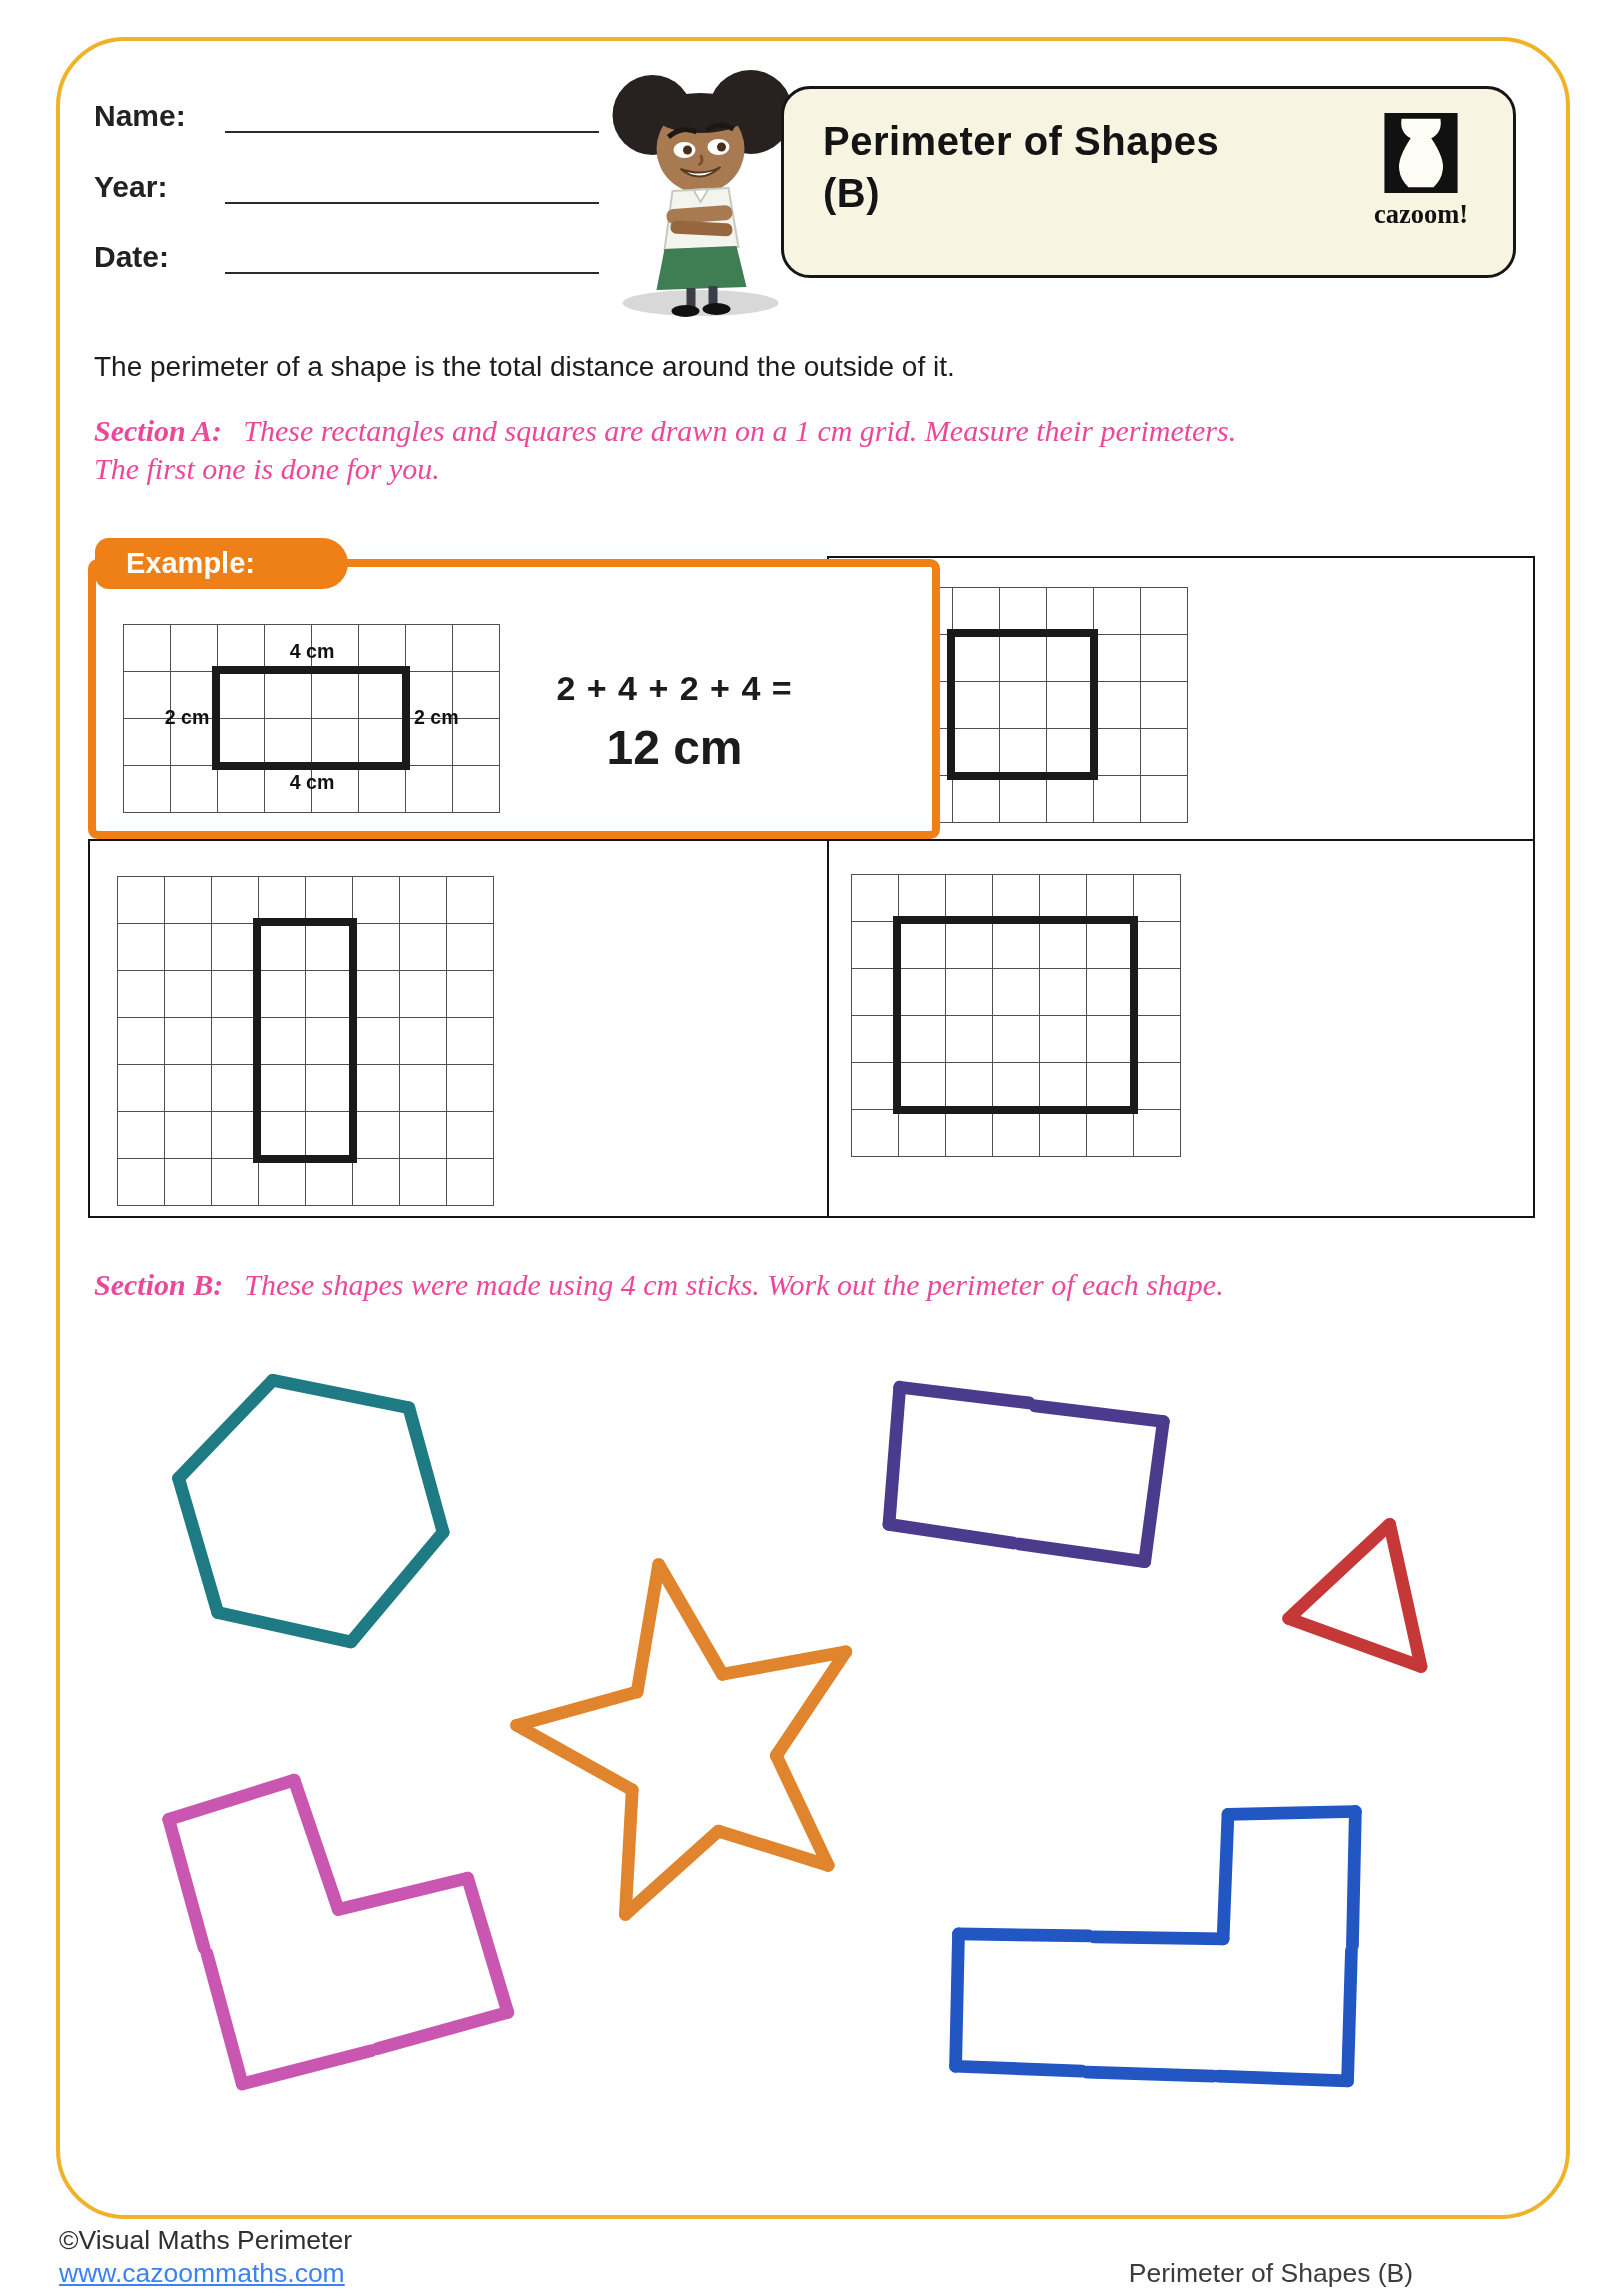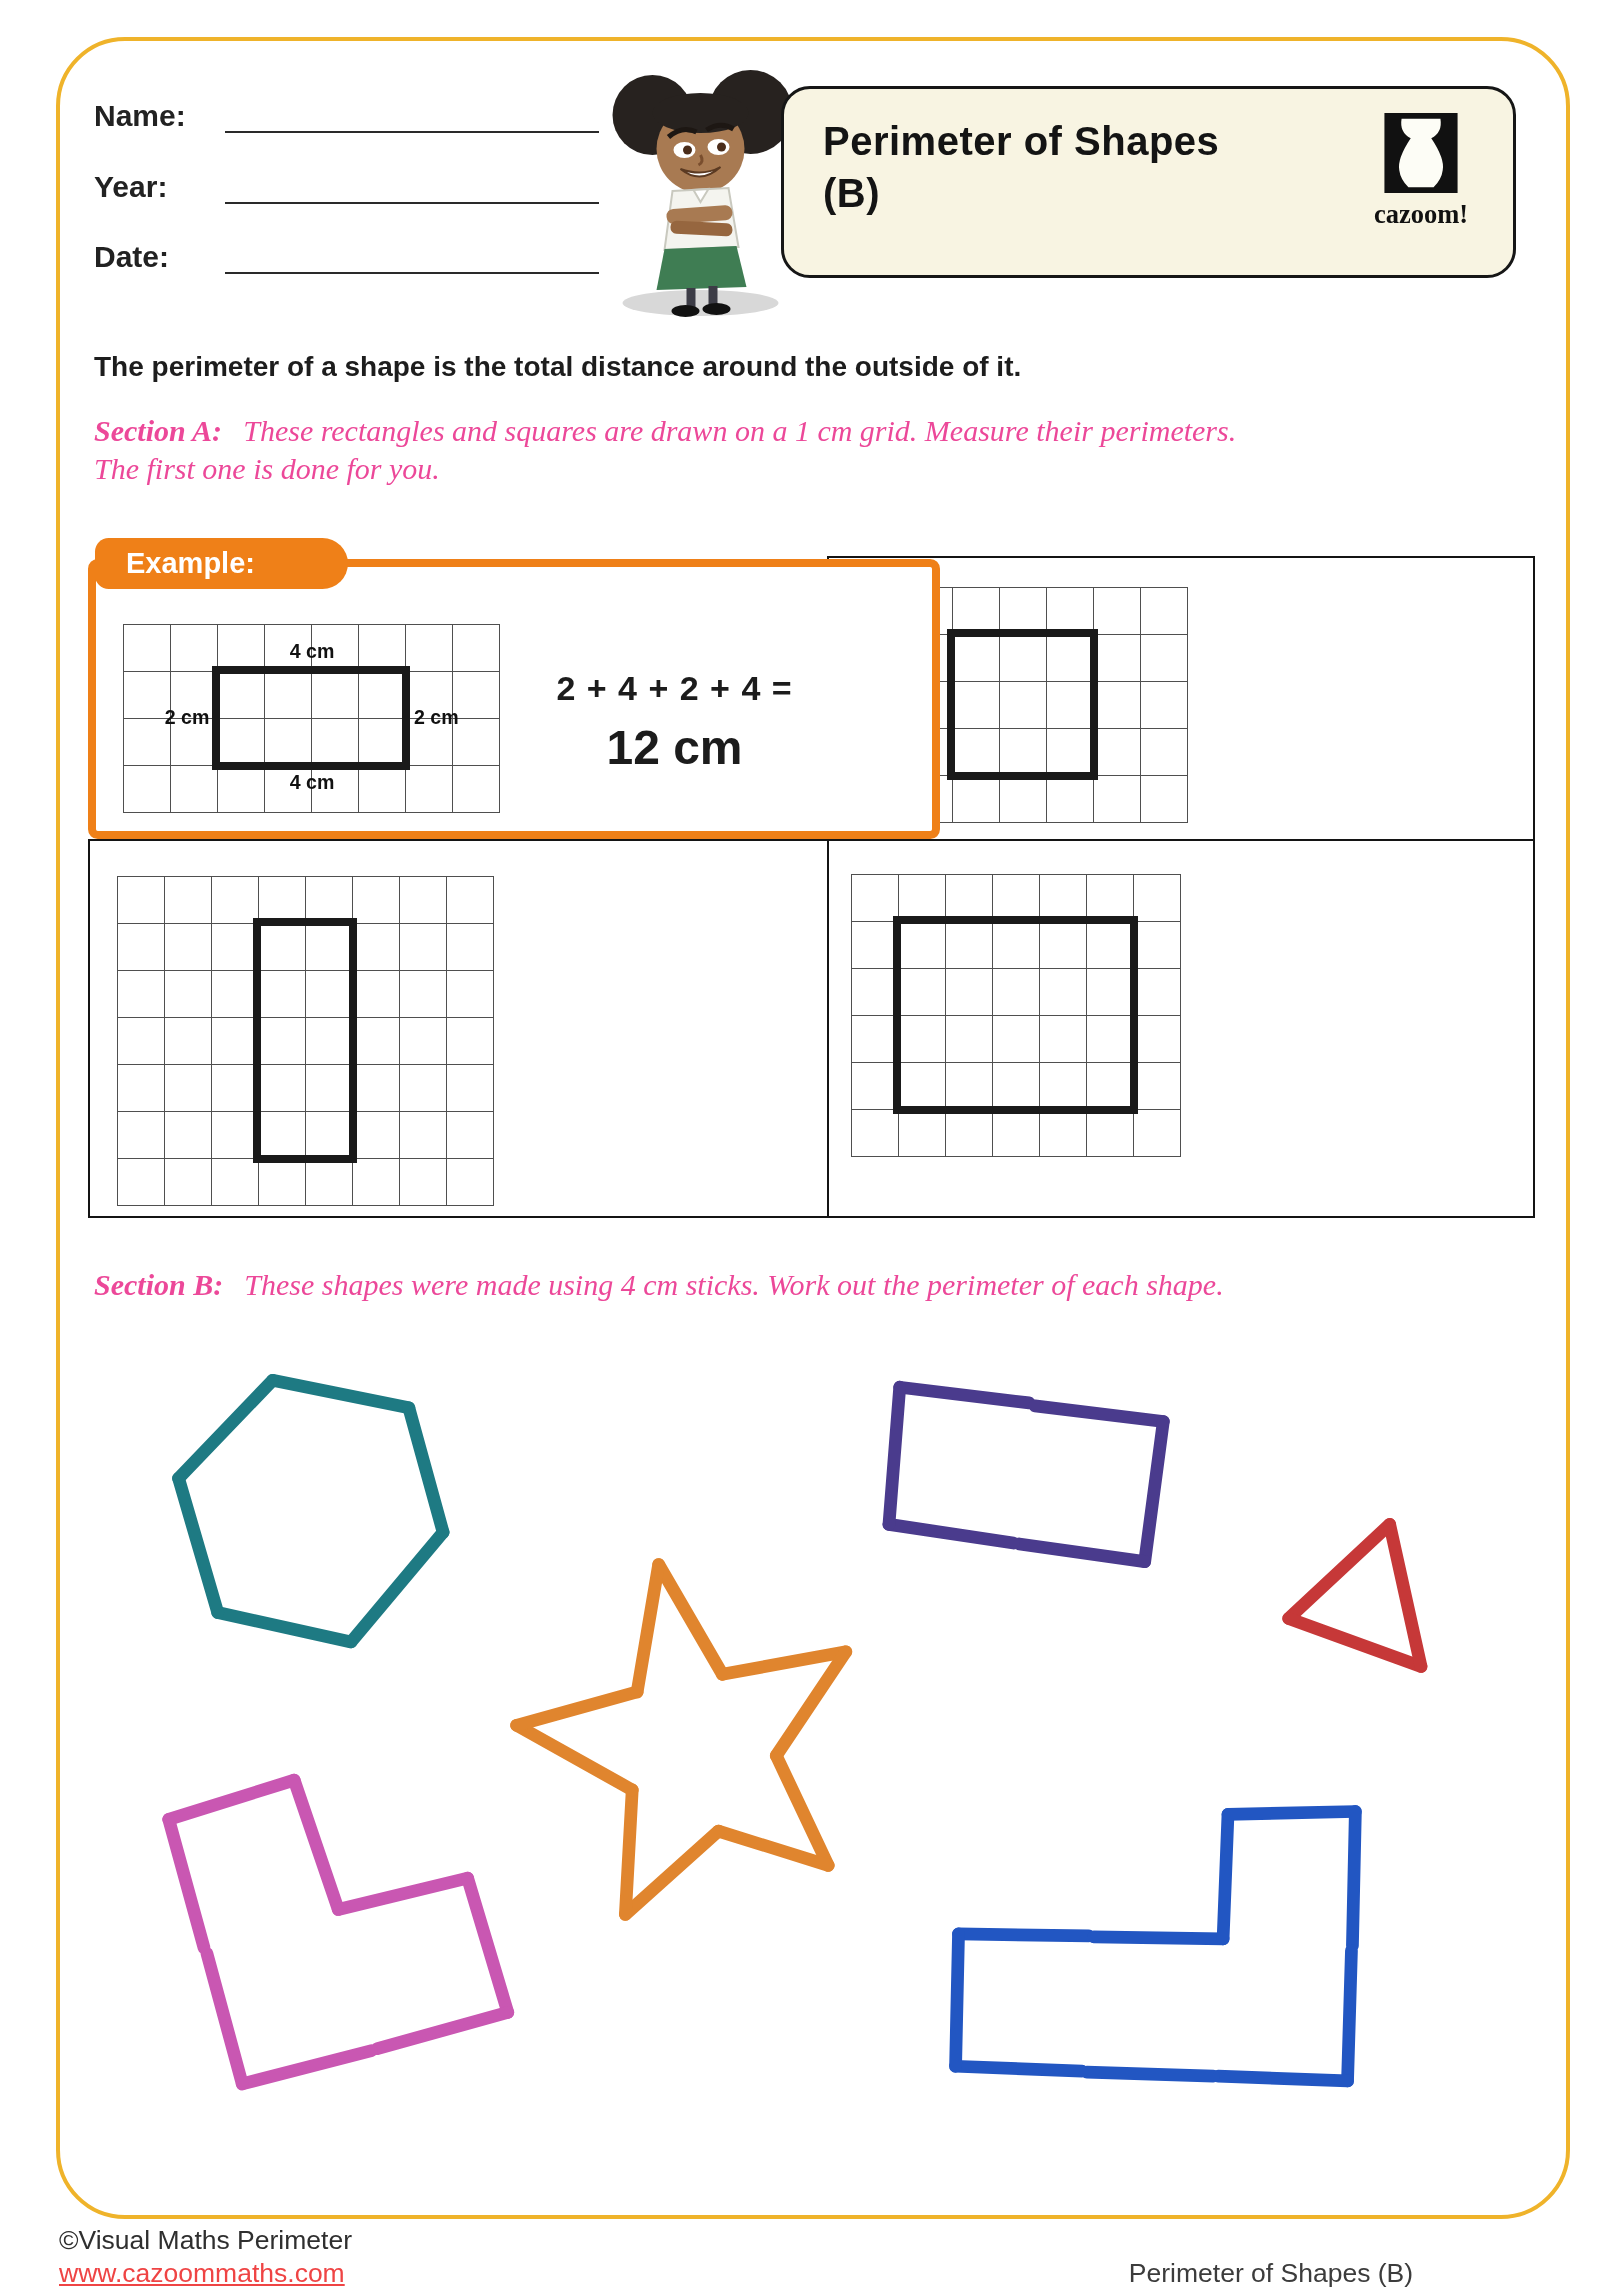--- a/index.html
+++ b/index.html
@@ -13,21 +13,21 @@
   .field-label{font-weight:bold;font-size:30px;color:#222;width:131px;}
   .field-line{flex:1;border-bottom:2px solid #2a2a2a;height:33px;max-width:374px;}
   #girl{position:absolute;left:600px;top:57px;width:201px;height:260px;}
   #title-box{position:absolute;left:781px;top:86px;width:735px;height:192px;
              background:#f8f4e2;border:3.9px solid #161616;border-radius:29px;box-sizing:border-box;}
   #title-text{position:absolute;left:39px;top:25.5px;width:529px;
               font-weight:bold;font-size:40px;line-height:1.32;color:#141414;letter-spacing:0.5px;}
   #logo{position:absolute;right:33px;top:23.5px;width:118px;text-align:center;}
   #logo-word{font-family:"Liberation Serif",serif;font-weight:bold;font-size:26.5px;color:#111;margin-top:2px;}
   
-  #intro{position:absolute;left:94px;top:351px;font-weight:bold;font-size:28px;color:#1d1d1d;}
+  #intro{position:absolute;left:94px;top:351px;font-weight:normal;font-size:28px;color:#1d1d1d;}
   .section-par{position:absolute;left:94px;width:1451px;
                font-family:"Liberation Serif",serif;font-style:italic;font-size:30px;color:#ec4899;line-height:1.28;}
   .section-head{font-weight:bold;margin-right:13.7px;}
   
   #tableA{position:absolute;left:88px;top:556px;width:1447px;height:663px;}
   .cellA{position:absolute;border:2.9px solid #141414;box-sizing:border-box;background:#fff;}
   #cell-tr{left:739px;top:0;width:708px;height:286px;}
   #cell-bl{left:0;top:283px;width:742px;height:379px;}
   #cell-br{left:739px;top:283px;width:708px;height:379px;}
   #example-box{position:absolute;left:0;top:2.9px;width:852px;height:280px;
@@ -45,21 +45,21 @@
   #grid-bottom-left{left:27.4px;top:35px;}
   #grid-bottom-right{left:21.6px;top:33px;}
   .dim-label{position:absolute;font-weight:bold;font-size:19.6px;color:#111;}
   #eq-block{position:absolute;left:439px;top:84px;width:279px;text-align:center;margin-top:18px;}
   #eq-line{font-weight:bold;font-size:34px;letter-spacing:1px;}
   #eq-answer{font-weight:bold;font-size:48px;margin-top:11.8px;}
   
   #sticks{position:absolute;left:59px;top:1331px;}
   
   #footer-copy{position:absolute;left:59px;top:2225px;font-size:26.5px;color:#2f2f2f;}
-  #footer-link{position:absolute;left:59px;top:2258px;font-size:26.5px;color:#ef4444;text-decoration:underline;}
+  #footer-link{position:absolute;left:59px;top:2258px;font-size:26.5px;color:#3b82f6;text-decoration:underline;}
   #footer-doc{position:absolute;left:977px;top:2258px;width:588px;text-align:center;font-size:26.5px;color:#3c3c3c;}
 </style>
 </head>
 <body>
 
 <div id="page">
   <div id="frame"></div>
 
   <div class="field-row" style="top:98px">
     <span class="field-label">Name:</span>

